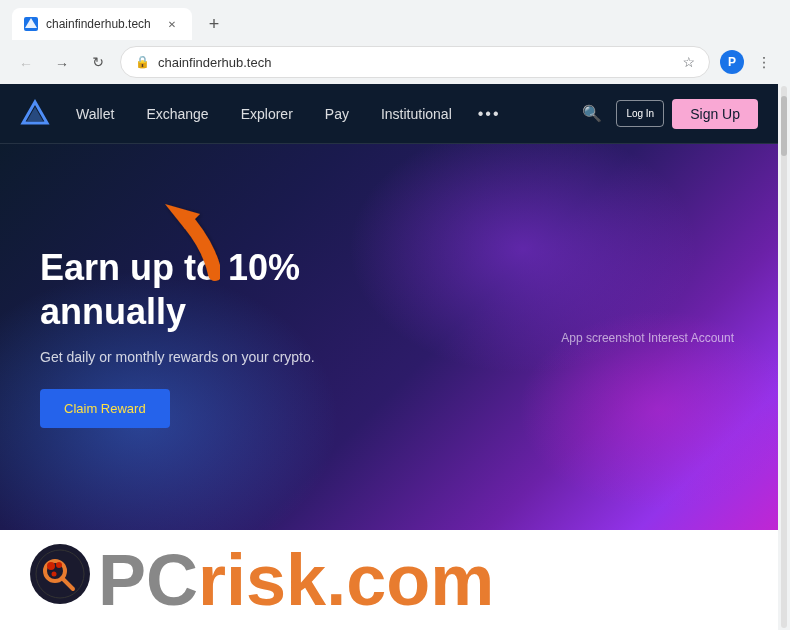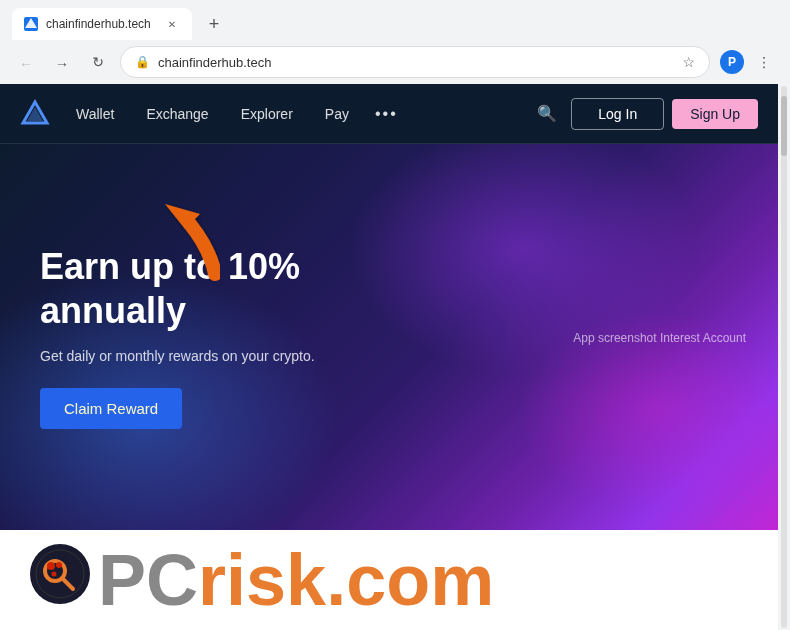--- a/index.html
+++ b/index.html
@@ -32,37 +32,37 @@
     
     .website { width: 100%; height: 100%; display: flex; flex-direction: column; background: #0d1b2e; overflow: hidden; }
 
     
     .site-header { background: #0d1b2e; padding: 0 20px; display: flex; align-items: center; height: 60px; border-bottom: 1px solid rgba(255,255,255,0.1); }
     .site-logo { width: 30px; height: 30px; margin-right: 12px; flex-shrink: 0; }
     .site-nav { display: flex; align-items: center; gap: 4px; flex: 1; }
     .nav-item { color: rgba(255,255,255,0.85); padding: 8px 14px; font-size: 14px; cursor: pointer; border-radius: 4px; white-space: nowrap; }
     .nav-dots { color: rgba(255,255,255,0.85); padding: 8px 8px; font-size: 16px; cursor: pointer; letter-spacing: 2px; }
     .site-search { width: 32px; height: 32px; display: flex; align-items: center; justify-content: center; color: rgba(255,255,255,0.85); cursor: pointer; font-size: 16px; }
-    .btn-login { background: transparent; border: 1px solid rgba(255,255,255,0.5); color: white; padding: 7px 26px; border-radius: 4px; font-size: 14px; cursor: pointer; margin-left: 8px; }
+    .btn-login { background: transparent; border: 1px solid rgba(255,255,255,0.5); color: white; padding: 7px 9px; border-radius: 4px; font-size: 10px; cursor: pointer; margin-left: 8px; }
     .btn-signup { background: #f9a8d4; border: none; color: #0d1b2e; padding: 7px 18px; border-radius: 4px; font-size: 14px; cursor: pointer; font-weight: 500; margin-left: 8px; }
 
     
     .site-hero { flex: 1; position: relative; overflow: hidden; display: flex; align-items: center; }
     .hero-bg { position: absolute; inset: 0; background: linear-gradient(135deg, #0d1b2e 0%, #1a1a4e 30%, #2d1b69 55%, #6b21a8 75%, #9333ea 88%, #c026d3 100%); }
     .hero-bg-overlay { position: absolute; inset: 0; }
     .blob1 { position: absolute; bottom: -40px; left: -60px; width: 400px; height: 300px; background: radial-gradient(ellipse, rgba(59, 130, 246, 0.4) 0%, transparent 70%); border-radius: 50%; }
     .blob2 { position: absolute; top: -20px; right: 80px; width: 350px; height: 250px; background: radial-gradient(ellipse, rgba(147, 51, 234, 0.5) 0%, transparent 70%); border-radius: 50%; }
     .blob3 { position: absolute; bottom: 20px; right: -20px; width: 280px; height: 200px; background: radial-gradient(ellipse, rgba(192, 38, 211, 0.5) 0%, transparent 70%); border-radius: 50%; }
 
     .hero-content { position: relative; z-index: 2; padding: 40px 40px; max-width: 55%; }
     .hero-title { font-size: 36px; font-weight: 700; color: white; line-height: 1.2; margin-bottom: 16px; }
     .hero-subtitle { font-size: 14px; color: rgba(255,255,255,0.8); margin-bottom: 24px; }
-    .btn-claim { background: #2563eb; color: #fef9c3; border: none; padding: 12px 24px; border-radius: 4px; font-size: 15px; cursor: pointer; font-weight: 500; }
-
-    .hero-image { position: absolute; right: 32px; top: 50%; transform: translateY(-50%); z-index: 2; }
+    .btn-claim { background: #2563eb; color: #fde047; border: none; padding: 12px 24px; border-radius: 4px; font-size: 13px; cursor: pointer; font-weight: 500; }
+
+    .hero-image { position: absolute; right: 44px; top: 50%; transform: translateY(-50%); z-index: 2; }
     .app-screenshot-placeholder { color: rgba(255,255,255,0.6); font-size: 12px; }
 
     
     .arrow-overlay { position: absolute; top: 50px; left: 155px; z-index: 10; pointer-events: none; }
 
     
     .browser-scrollbar { width: 12px; background: #f1f3f4; display: flex; flex-direction: column; align-items: center; padding: 2px; }
     .scrollbar-track { width: 6px; flex: 1; background: #e0e0e0; border-radius: 3px; position: relative; }
     .scrollbar-thumb { width: 6px; height: 60px; background: #bdbdbd; border-radius: 3px; position: absolute; top: 10px; }
 
@@ -119,20 +119,21 @@
               <polygon points="15,3 27,24 3,24" fill="none" stroke="#4f8ef7" stroke-width="3"></polygon>
               <polygon points="15,8 23,22 7,22" fill="#4f8ef7" opacity="0.4"></polygon>
             </svg>
           </div>
 
           <div class="site-nav">
             <span class="nav-item">Wallet</span>
             <span class="nav-item">Exchange</span>
             <span class="nav-item">Explorer</span>
             <span class="nav-item">Pay</span>
+            <span class="nav-item">Institutional</span>
             <span class="nav-dots">•••</span>
           </div>
 
           <div class="site-search">🔍</div>
           <button class="btn-login">Log In</button>
           <button class="btn-signup">Sign Up</button>
         </div>
 
         <div class="site-hero">
           <div class="hero-bg"></div>

